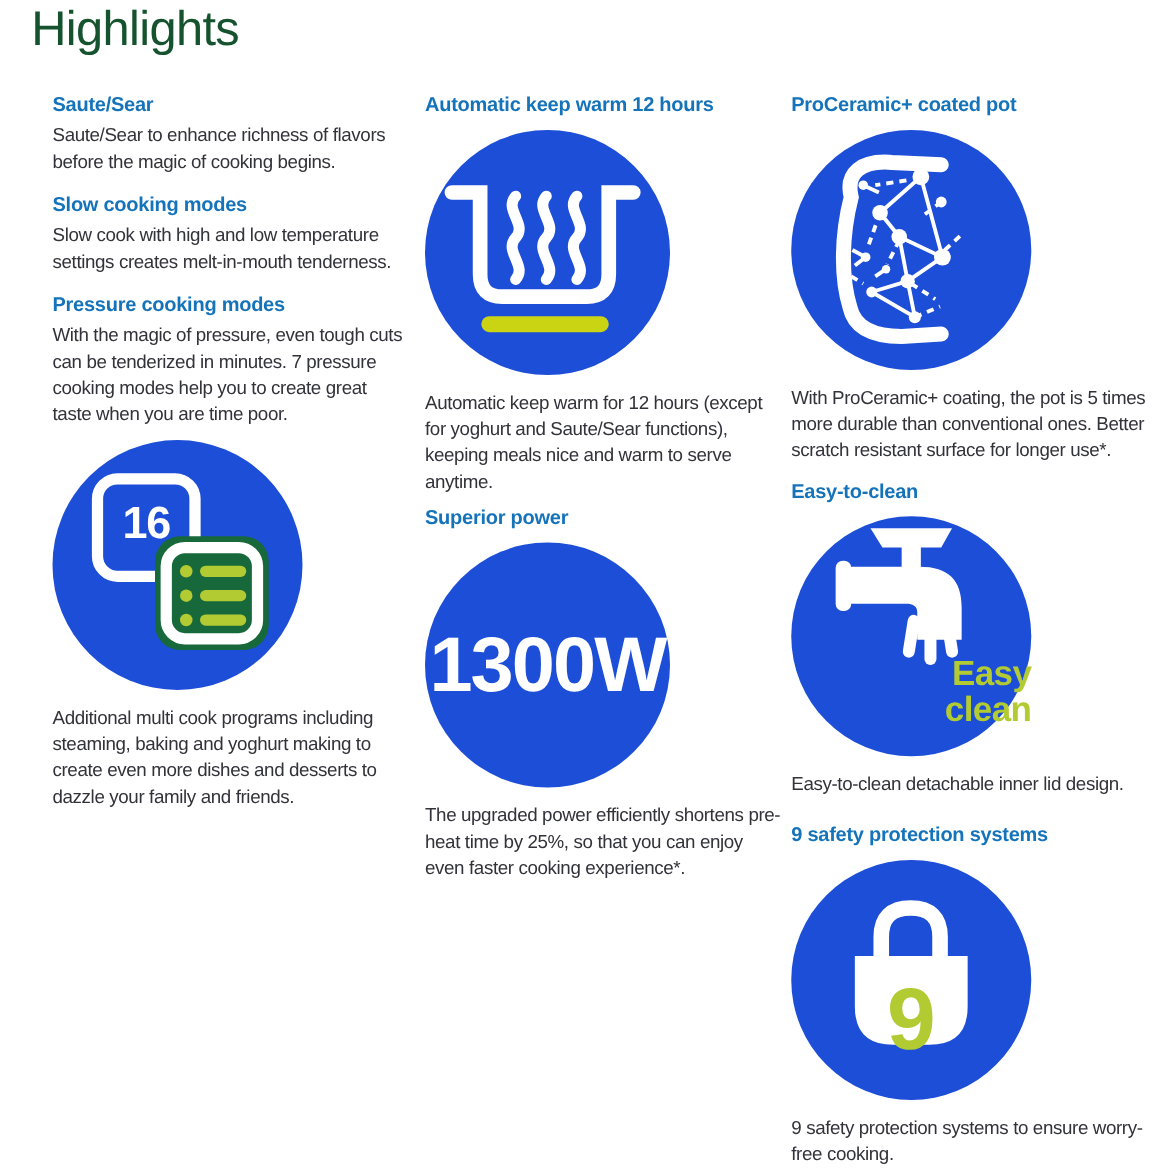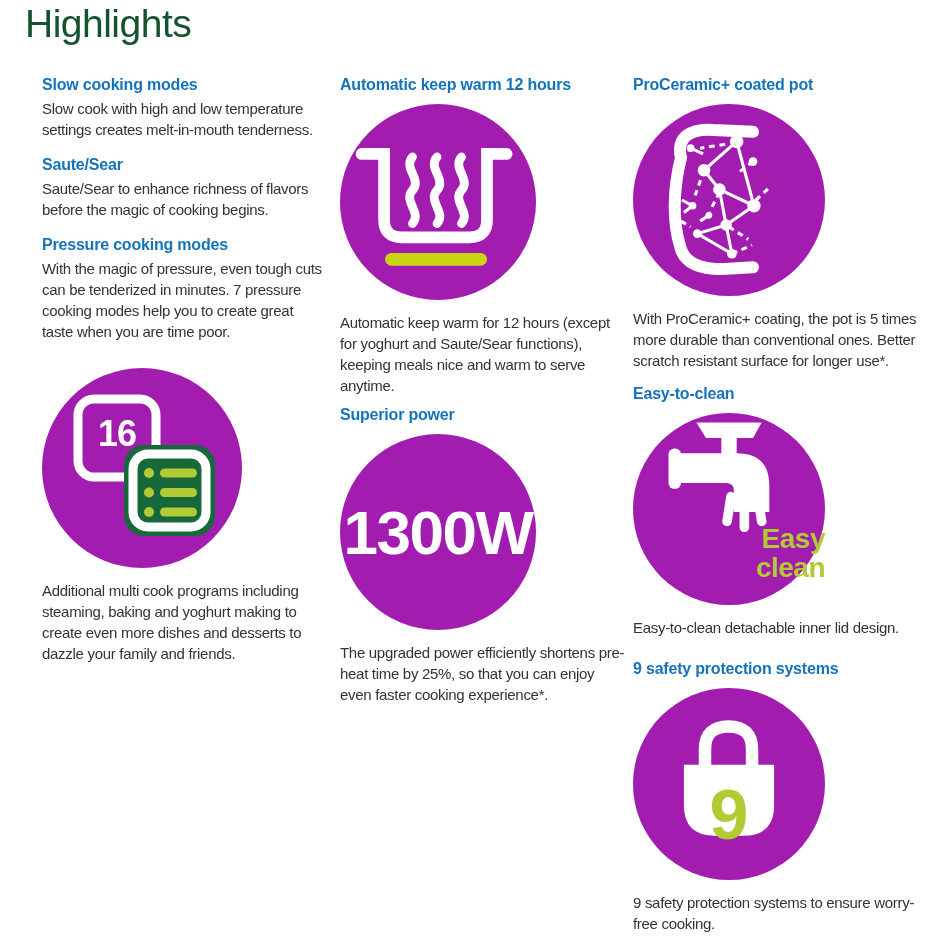--- a/index.html
+++ b/index.html
@@ -16,29 +16,29 @@
   #col2{left:340px;width:288px;}
   #col3{left:633px;width:297px;}
   .feature h3{
     margin:0 0 4px 0;font-size:16px;font-weight:700;color:#1573ba;letter-spacing:-0.2px;line-height:18px;
   }
   .feature p{
     margin:0;font-size:15px;line-height:21px;color:#32323a;letter-spacing:-0.3px;
   }
   
   #col1 .feature{margin-bottom:16px;}
-  #col1 .feature:nth-child(3){margin-bottom:26px;}
+  #col1 .feature:nth-child(3){margin-bottom:10px;}
   #col1 .feature:nth-child(4) h3{margin-bottom:12px;}
   #col2 .feature h3{margin-bottom:10px;}
   #col2 .feature{margin-bottom:10px;}
   #col3 .feature h3{margin-bottom:10px;}
   #col3 .feature{margin-bottom:14px;}
   #col3 .feature:nth-child(2){margin-bottom:22px;}
   .circle{
-    position:relative;border-radius:50%;background:#a21caf;margin:0 0 12px 0;
+    position:relative;border-radius:50%;background:#1d4ed8;margin:0 0 12px 0;
   }
   .c200{width:200px;height:200px;}
   .c196{width:196px;height:196px;}
   .c192{width:192px;height:192px;}
   .circle svg{position:absolute;left:0;top:0;width:100%;height:100%;}
   .icon-label{position:absolute;color:#ffffff;font-weight:700;}
   .lbl-16{left:18%;top:24%;width:39%;text-align:center;font-size:36px;line-height:36px;letter-spacing:-1px;}
   .lbl-1300w{left:0;right:0;top:0;bottom:0;display:flex;align-items:center;justify-content:center;
     font-size:62px;letter-spacing:-1.5px;}
   .lbl-easyclean{left:0;right:0;top:58%;text-align:right;color:#b2cb32;font-weight:700;
@@ -49,27 +49,27 @@
 </head>
 <body>
 
 <div class="page">
 
   <h1 class="page-title">Highlights</h1>
 
   <div class="col" id="col1">
 
     <section class="feature">
-      <h3>Slow cooking modes</h3>
-      <p>Slow cook with high and low temperature settings creates melt-in-mouth tenderness.</p>
+      <h3>Saute/Sear</h3>
+      <p>Saute/Sear to enhance richness of flavors before the magic of cooking begins.</p>
     </section>
 
     <section class="feature">
-      <h3>Saute/Sear</h3>
-      <p>Saute/Sear to enhance richness of flavors before the magic of cooking begins.</p>
+      <h3>Slow cooking modes</h3>
+      <p>Slow cook with high and low temperature settings creates melt-in-mouth tenderness.</p>
     </section>
 
     <section class="feature">
       <h3>Pressure cooking modes</h3>
       <p>With the magic of pressure, even tough cuts can be tenderized in minutes. 7 pressure cooking modes help you to create great taste when you are time poor.</p>
     </section>
 
     <section class="feature">
       <div class="circle c200">
         <svg viewBox="0 0 200 200">

